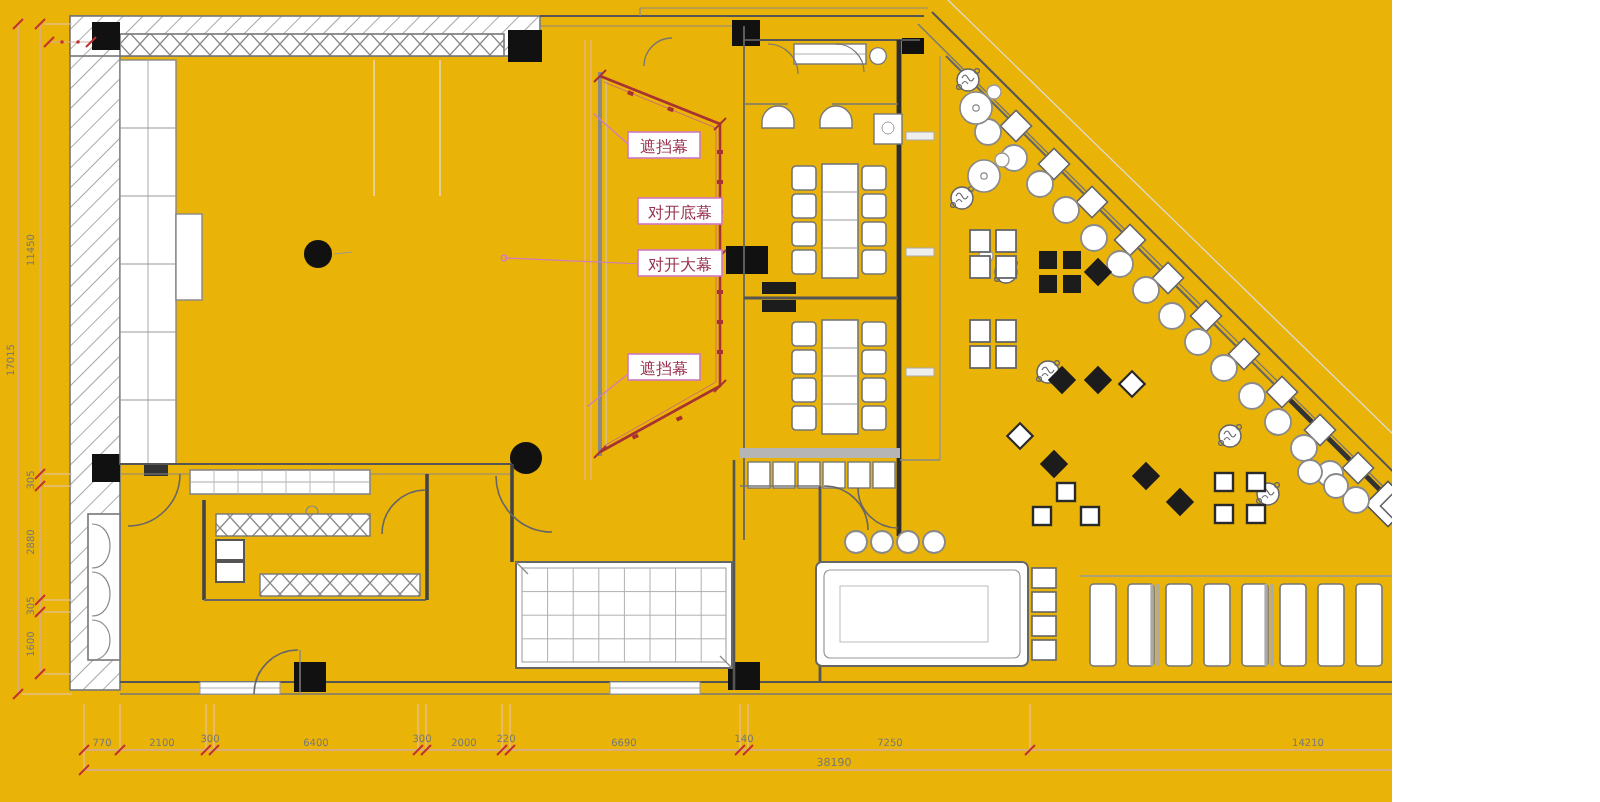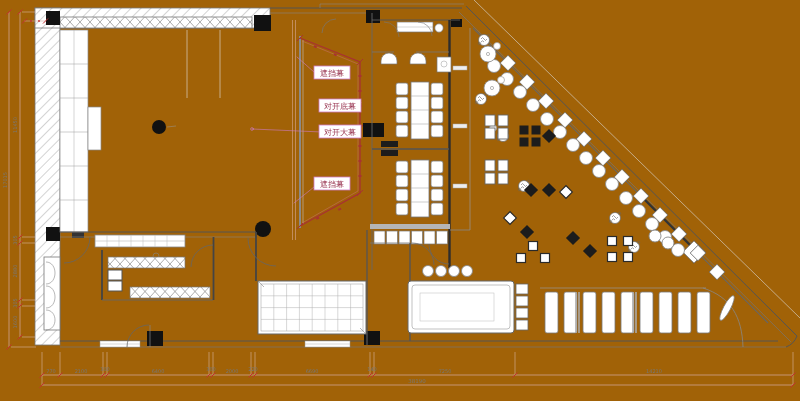--- a/index.html
+++ b/index.html
@@ -1,16 +1,16 @@
 <!DOCTYPE html>
 <html><head>
 <meta charset="utf-8">
 <style>
   html,body{margin:0;padding:0;background:#ffffff;}
-  .canvas{position:relative;width:800px;height:401px;background:#a16207;overflow:hidden;
+  .canvas{position:relative;width:696px;height:401px;background:#eab308;overflow:hidden;
           font-family:"DejaVu Sans","Liberation Sans",sans-serif;}
   svg text{font-family:"DejaVu Sans","Liberation Sans",sans-serif;}
   .dimtxt{font-size:5px;fill:#777;}
   .dimtot{font-size:5.5px;fill:#777;}
   .curtxt{font-size:8px;fill:#97314d;}
 </style>
 </head>
 <body>
 
 <div class="canvas">

